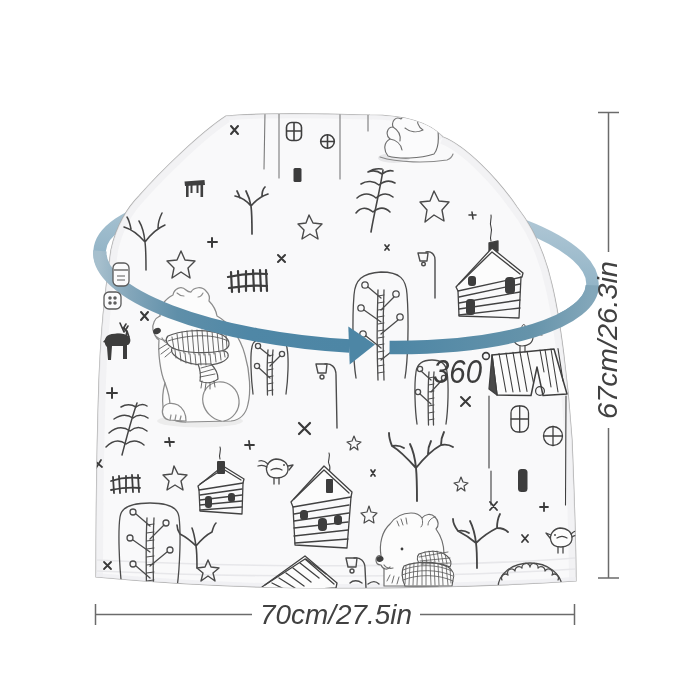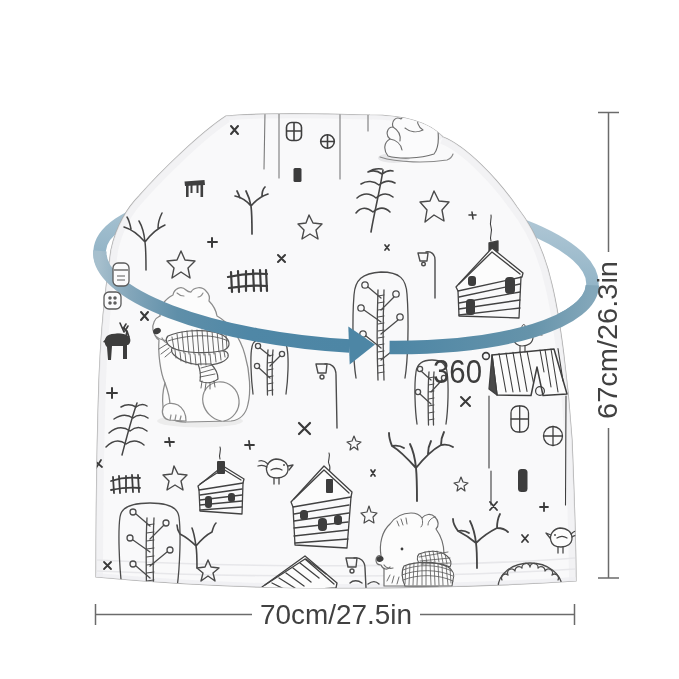--- a/index.html
+++ b/index.html
@@ -1,17 +1,17 @@
 <!DOCTYPE html>
 <html><head>
 <meta charset="utf-8">
 <style>
   html,body{margin:0;padding:0;background:#ffffff;}
   .page{position:relative;width:679px;height:679px;background:#e5e5e5;overflow:hidden;
-        font-family:"Liberation Sans", sans-serif;}
+        font-family:"Liberation Sans", sans-serif;font-style:italic;}
 </style>
 </head>
 <body>
 <div class="page">
 <svg width="679" height="679" viewBox="0 0 679 679">
 <defs>
   <linearGradient id="ringback" x1="0" y1="188" x2="0" y2="352" gradientUnits="userSpaceOnUse">
     <stop offset="0" stop-color="#b7ccd9"></stop>
     <stop offset="0.55" stop-color="#8fb2c5"></stop>
     <stop offset="1" stop-color="#5c90ad"></stop>

